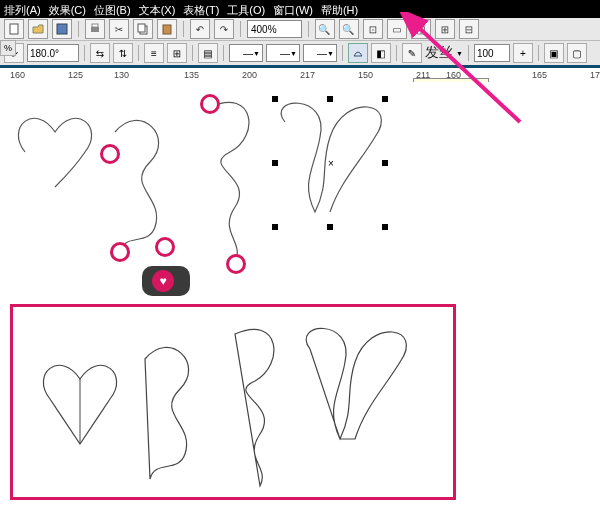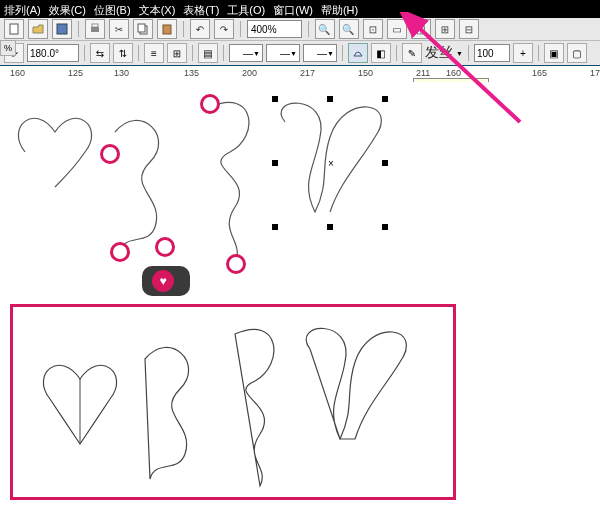--- a/index.html
+++ b/index.html
@@ -2,21 +2,21 @@
 <html><head>
 <meta charset="utf-8">
 <style>
 html,body{margin:0;padding:0;width:600px;height:508px;font-family:"Microsoft YaHei",Arial,sans-serif;overflow:hidden;background:#fff}
 .menubar{background:#000;color:#fff;height:18px;display:flex;align-items:flex-end;font-size:11px;padding-left:4px}
 .menubar span{margin-right:8px;cursor:default}
 .toolbar1{background:#e8e8e8;height:22px;border-bottom:1px solid #bbb;display:flex;align-items:center;padding:0 4px;gap:4px}
 .tb-btn{width:18px;height:18px;background:#f4f4f4;border:1px solid #999;display:flex;align-items:center;justify-content:center;font-size:10px;color:#333}
 .tb-sep{width:1px;height:16px;background:#aaa;margin:0 2px}
 .zoom-box{width:50px;height:16px;background:#fff;border:1px solid #888;font-size:10px;display:flex;align-items:center;padding-left:3px}
-.toolbar2{background:#e8e8e8;height:24px;border-bottom:1px solid #0c4a6e;display:flex;align-items:center;padding:0 4px;gap:3px;font-size:10px}
+.toolbar2{background:#e8e8e8;height:24px;border-bottom:3px solid #0c4a6e;display:flex;align-items:center;padding:0 4px;gap:3px;font-size:10px}
 .ang-box{width:48px;height:16px;background:#fff;border:1px solid #888;display:flex;align-items:center;padding-left:2px}
 .tb2-btn{width:18px;height:18px;background:#f4f4f4;border:1px solid #aaa;display:flex;align-items:center;justify-content:center}
 .dd{width:30px;height:16px;background:#fff;border:1px solid #888;display:flex;align-items:center;justify-content:flex-end;padding-right:2px}
 .dd .arr{font-size:7px}
 .tb2-lbl{font-size:14px;color:#222}
 .ruler{height:16px;background:#fff;border-bottom:1px solid #ccc;position:relative;overflow:hidden;font-size:9px;color:#444}
 .ruler .num{position:absolute;top:2px}
 .tooltip{position:absolute;background:#ffffe1;border:1px solid #888;font-size:11px;padding:1px 4px;color:#000}
 .canvas{position:absolute;left:0;top:82px;width:600px;height:426px;background:#fff}
 .sel-handle{width:6px;height:6px;background:#000;position:absolute}

